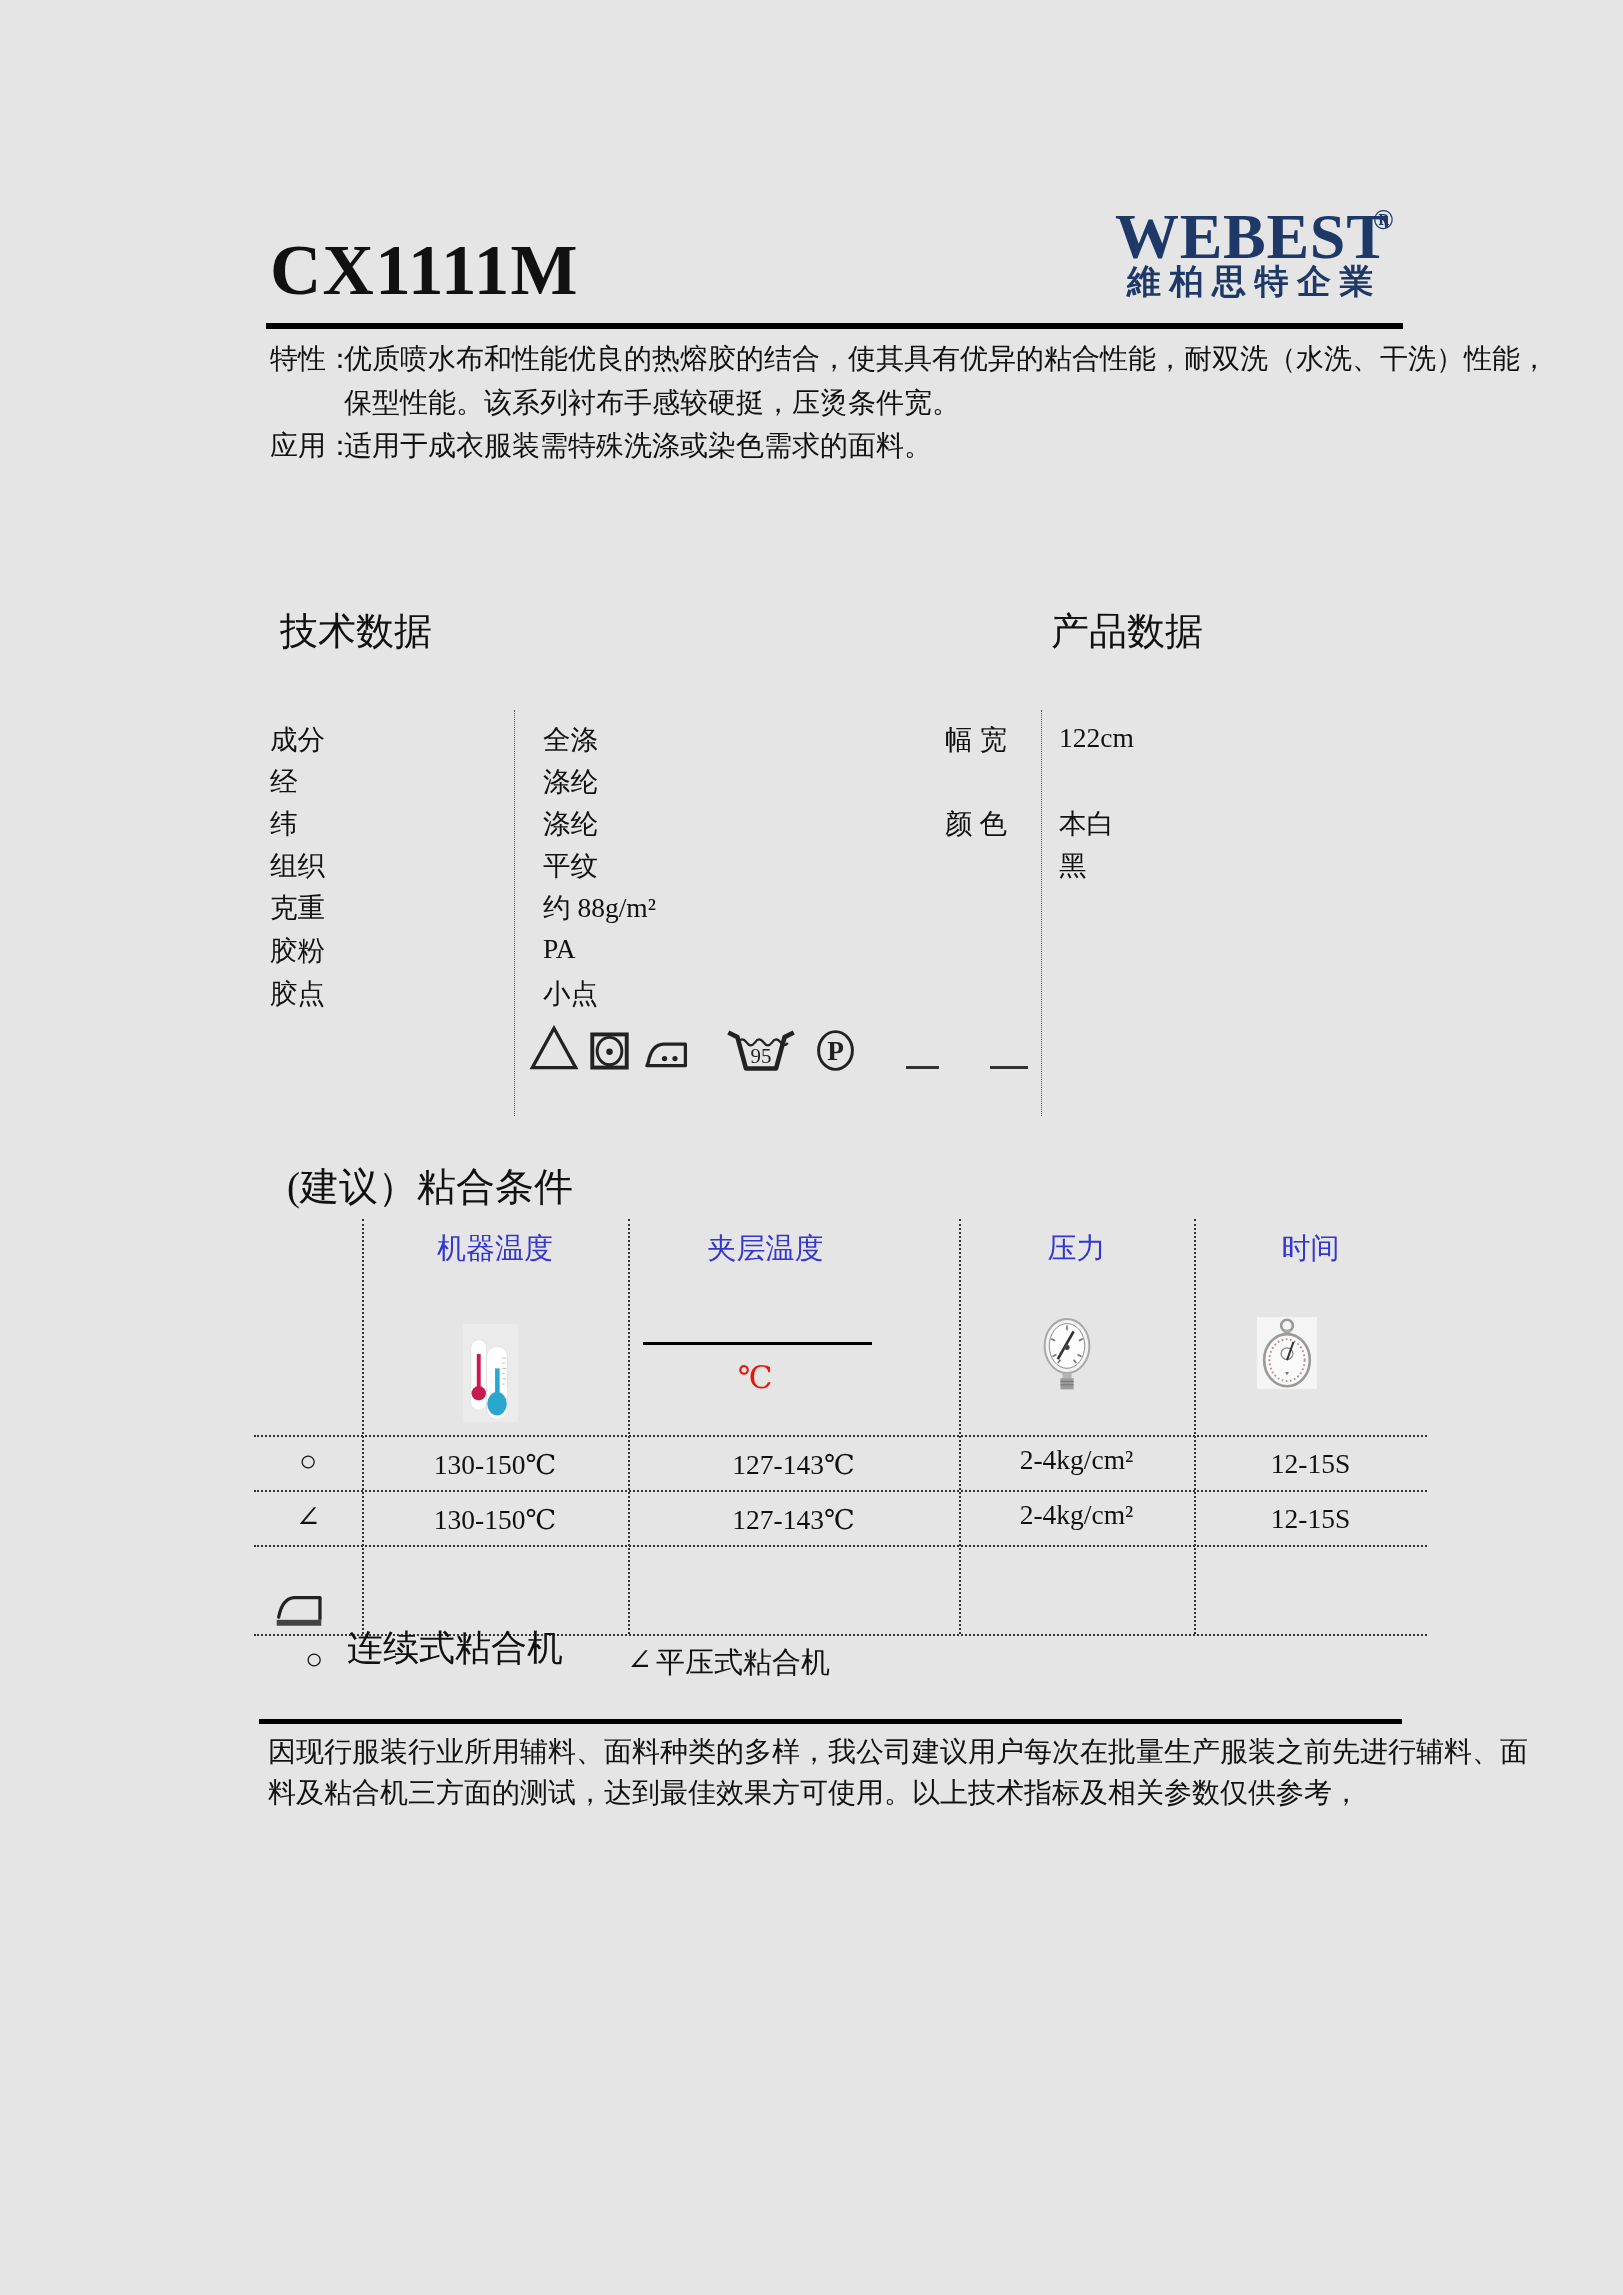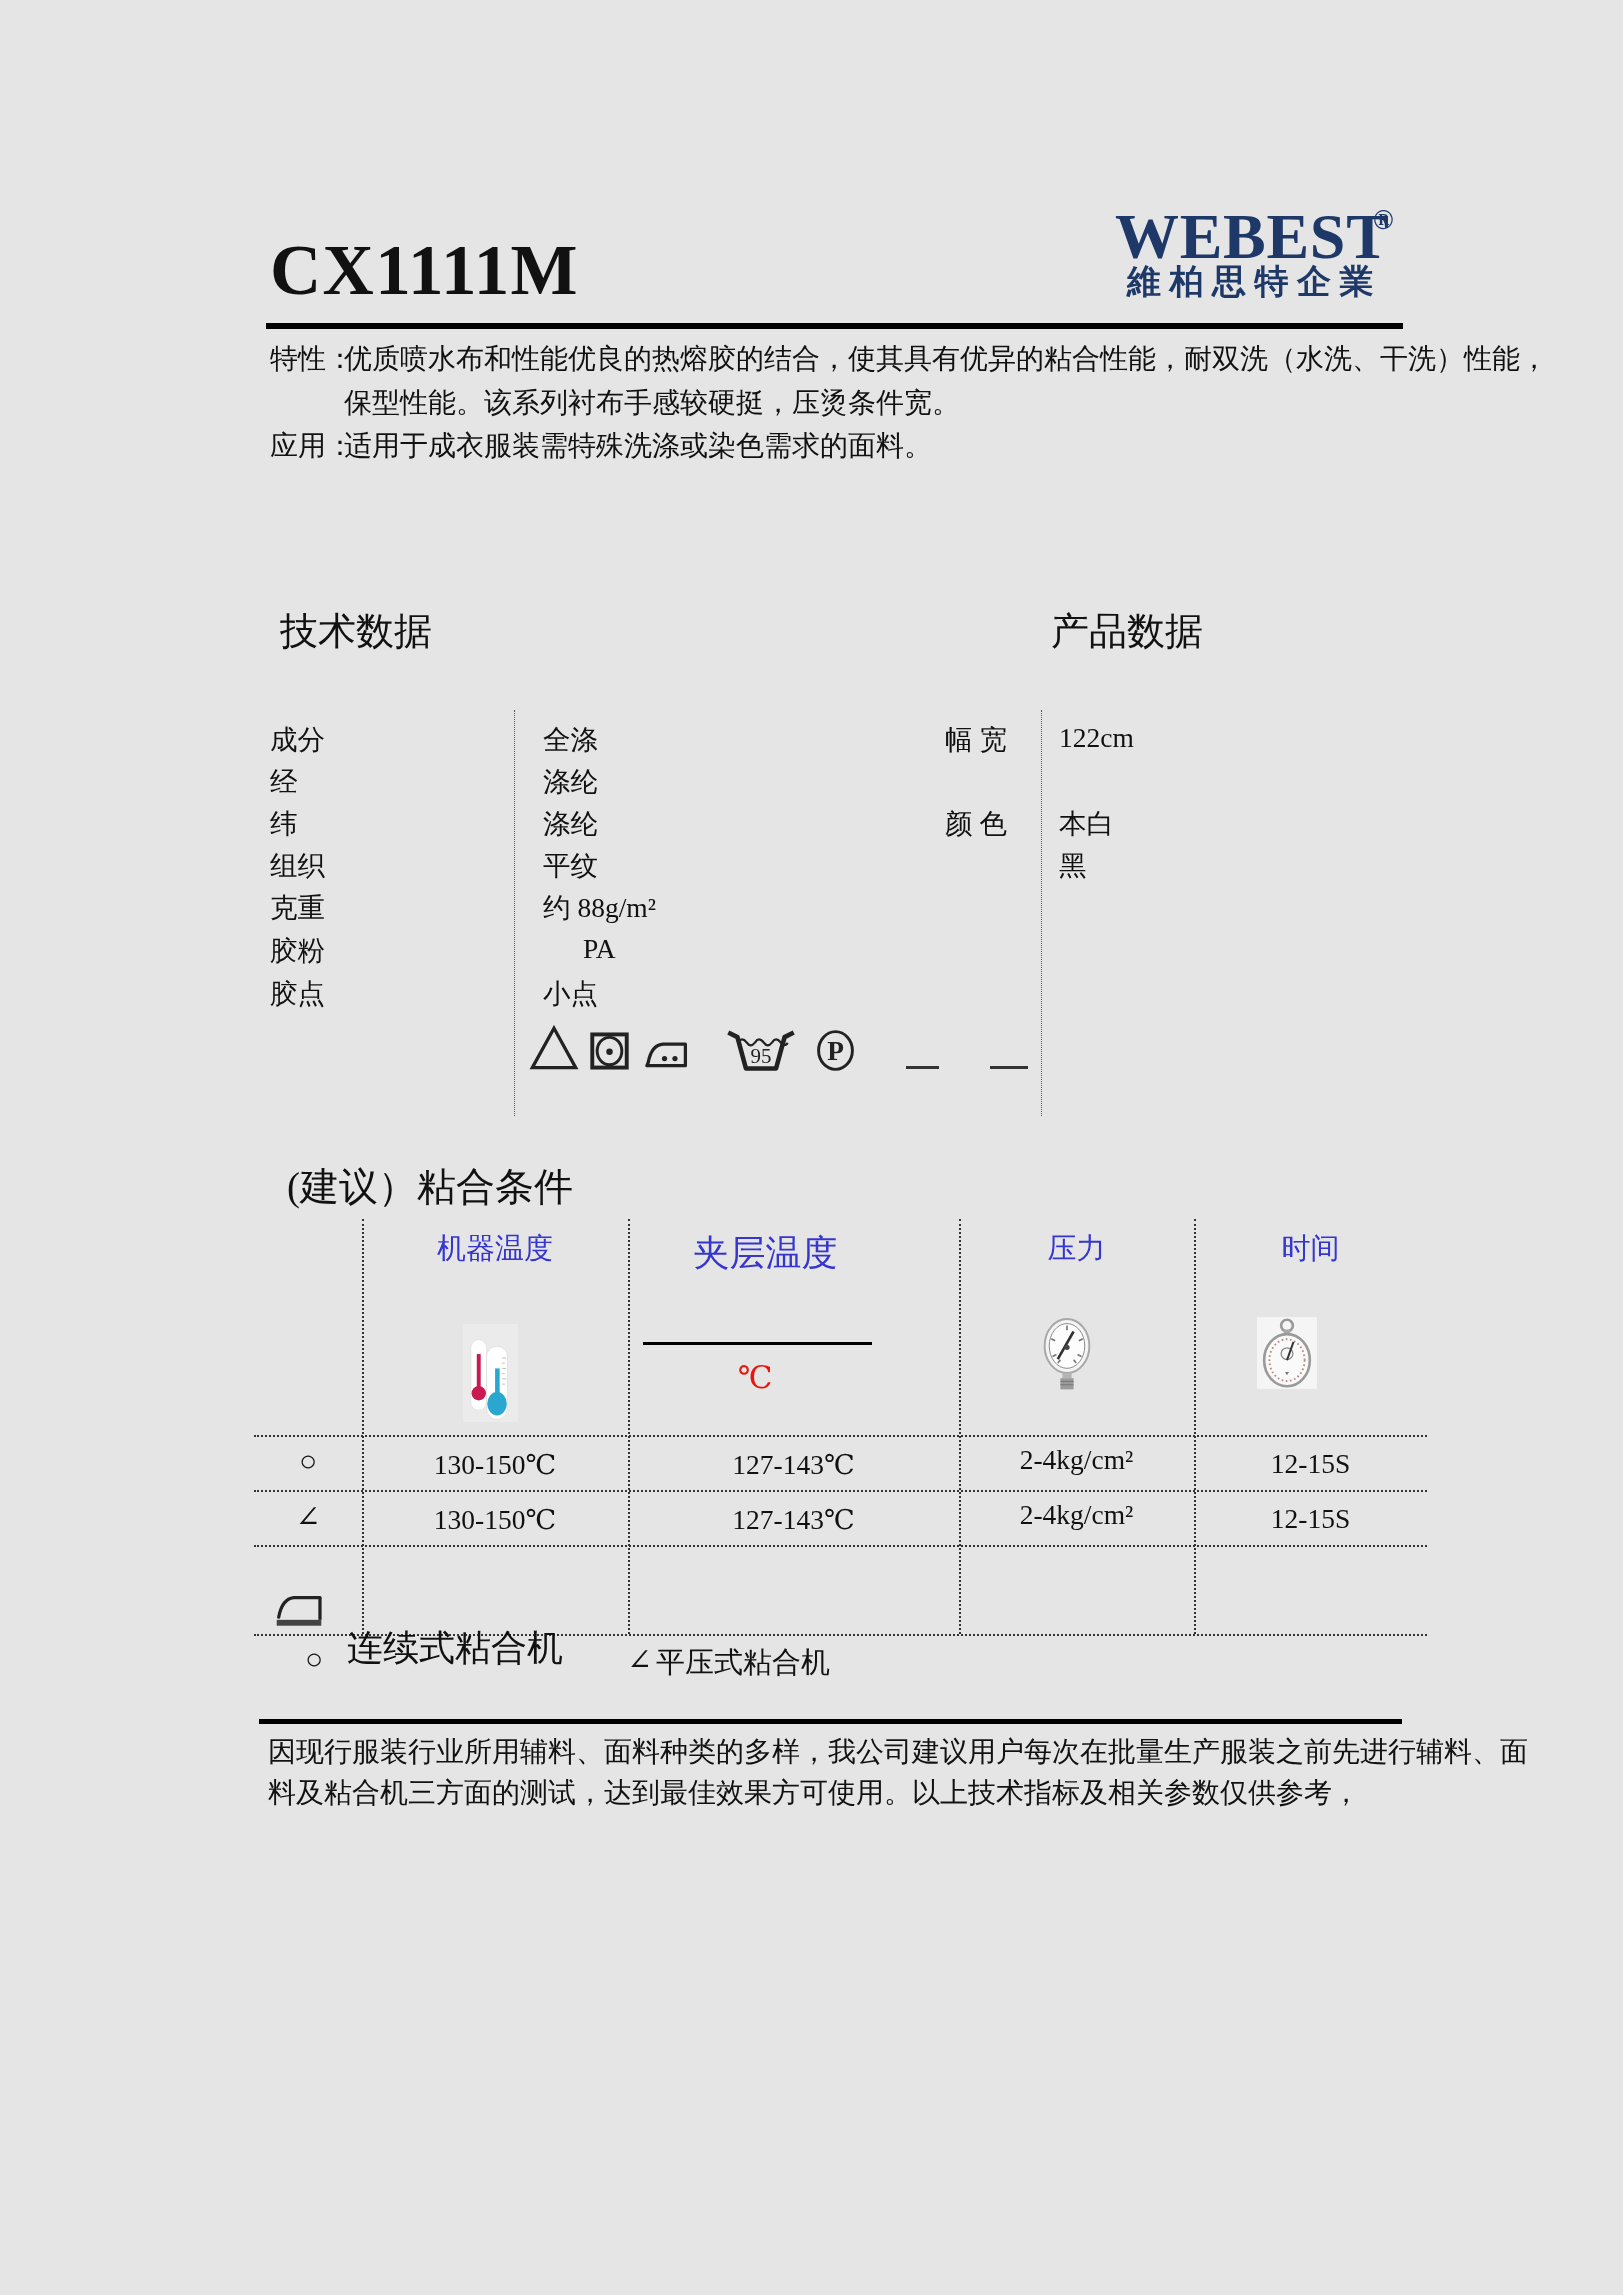--- a/index.html
+++ b/index.html
@@ -48,21 +48,21 @@
   <div class="abs" style="left:543px;top:722px;font-size:27.5px;">全涤</div>
   <div class="abs" style="left:270px;top:764px;font-size:27.5px;">经</div>
   <div class="abs" style="left:543px;top:764px;font-size:27.5px;">涤纶</div>
   <div class="abs" style="left:270px;top:806px;font-size:27.5px;">纬</div>
   <div class="abs" style="left:543px;top:806px;font-size:27.5px;">涤纶</div>
   <div class="abs" style="left:270px;top:848px;font-size:27.5px;">组织</div>
   <div class="abs" style="left:543px;top:848px;font-size:27.5px;">平纹</div>
   <div class="abs" style="left:270px;top:890px;font-size:27.5px;">克重</div>
   <div class="abs" style="left:543px;top:890px;font-size:27.5px;">约 88g/m²</div>
   <div class="abs" style="left:270px;top:933px;font-size:27.5px;">胶粉</div>
-  <div class="abs" style="left:543px;top:933px;font-size:27.5px;margin-left:40px;">PA</div>
+  <div class="abs" style="left:543px;top:933px;font-size:27.5px;">PA</div>
   <div class="abs" style="left:270px;top:976px;font-size:27.5px;">胶点</div>
   <div class="abs" style="left:543px;top:976px;font-size:27.5px;">小点</div>
 
   <div class="abs" style="left:945px;top:722px;font-size:27.5px;">幅 宽</div>
   <div class="abs" style="left:1059px;top:722px;font-size:27.5px;">122cm</div>
   <div class="abs" style="left:945px;top:806px;font-size:27.5px;">颜 色</div>
   <div class="abs" style="left:1059px;top:806px;font-size:27.5px;">本白</div>
   <div class="abs" style="left:1059px;top:848px;font-size:27.5px;">黑</div>
 
   <div class="abs" style="left:529px;top:1025px;">
@@ -105,21 +105,21 @@
   <div class="dashv" style="left:362px;top:1219px;height:415px;"></div>
   <div class="dashv" style="left:628px;top:1219px;height:415px;"></div>
   <div class="dashv" style="left:959px;top:1219px;height:415px;"></div>
   <div class="dashv" style="left:1194px;top:1219px;height:415px;"></div>
   <div class="dashh" style="left:254px;top:1435px;width:1173px;"></div>
   <div class="dashh" style="left:254px;top:1490px;width:1173px;"></div>
   <div class="dashh" style="left:254px;top:1545px;width:1173px;"></div>
   <div class="dashh" style="left:254px;top:1634px;width:1173px;"></div>
 
   <div class="cellc blue" style="left:362px;top:1229px;width:266px;font-size:29px;">机器温度</div>
-  <div class="cellc blue" style="left:628px;top:1229px;width:275px;font-size:36px;">夹层温度</div>
+  <div class="cellc blue" style="left:628px;top:1229px;width:275px;font-size:29px;">夹层温度</div>
   <div class="cellc blue" style="left:959px;top:1229px;width:235px;font-size:29px;">压力</div>
   <div class="cellc blue" style="left:1194px;top:1229px;width:233px;font-size:29px;">时间</div>
 
   <div class="abs" style="left:463px;top:1324px;">
     <svg width="55" height="98" viewBox="0 0 84 150">
       <rect x="0" y="0" width="84" height="150" fill="#ebebeb"></rect>
       <rect x="12" y="24" width="24" height="108" rx="12" fill="#ffffff" stroke="#dcdcdc"></rect>
       <rect x="21" y="46" width="6" height="58" fill="#c81a50"></rect>
       <circle cx="24" cy="106" r="11" fill="#c81a50"></circle>
       <rect x="36" y="34" width="32" height="112" rx="16" fill="#ffffff" stroke="#d8d8d8"></rect>

